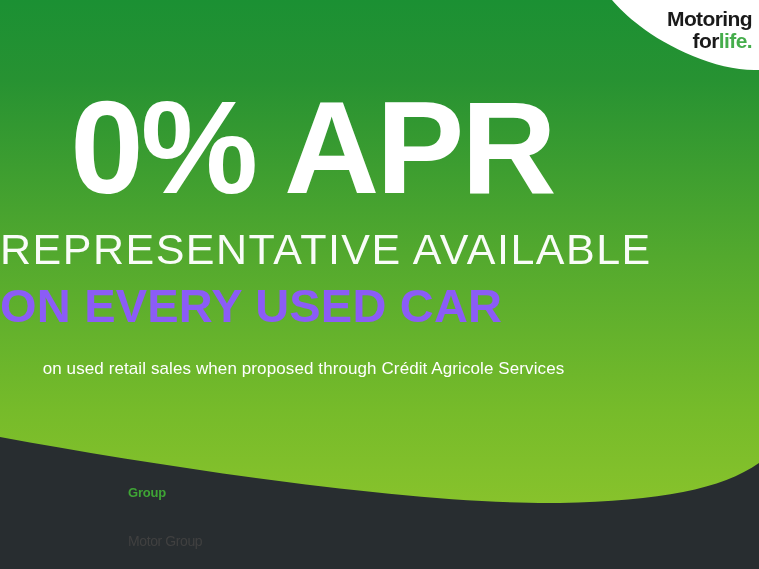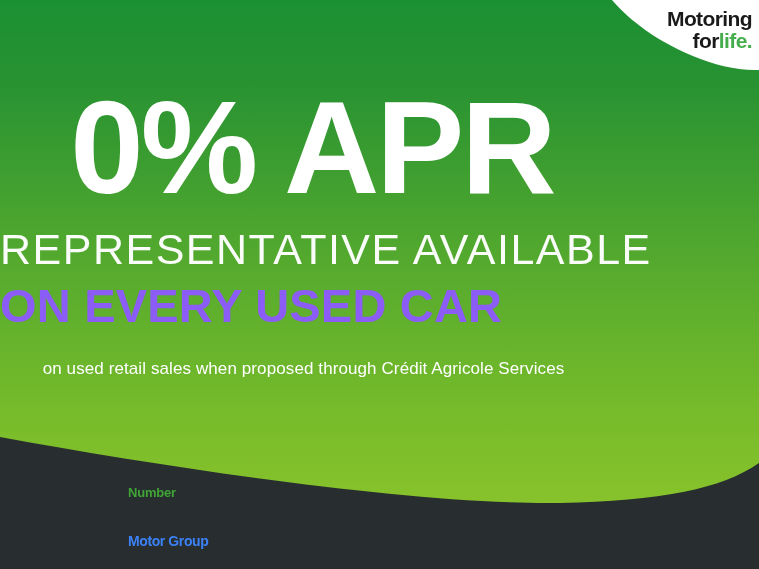--- a/index.html
+++ b/index.html
@@ -150,22 +150,22 @@
     letter-spacing: -2.2px;
     line-height: 1;
     white-space: nowrap;
   }
   .sa-main .sa-one { color: #3fa535; }
   .sa-motor {
     position: absolute;
     left: 44px;
     top: 48px;
     font-size: 14px;
-    font-weight: bold;
-    color: #3b82f6;
+    font-weight: normal;
+    color: #404040;
     letter-spacing: -0.4px;
     line-height: 1;
     white-space: nowrap;
   }
 </style>
 </head>
 <body>
 
 <div id="poster">
 
@@ -184,17 +184,17 @@
   </div>
 
   <div class="copy">
     <div class="headline-apr">0% APR</div>
     <div class="subhead-rep">REPRESENTATIVE AVAILABLE</div>
     <div class="subhead-car">ON EVERY USED CAR</div>
     <div class="fineprint">on used retail sales when proposed through Crédit Agricole Services</div>
   </div>
 
   <div class="stoneacre">
-    <span class="sa-number">Number</span>
+    <span class="sa-number">Group</span>
     <span class="sa-motor">Motor Group</span>
   </div>
 
 </div>
 
 </body></html>

